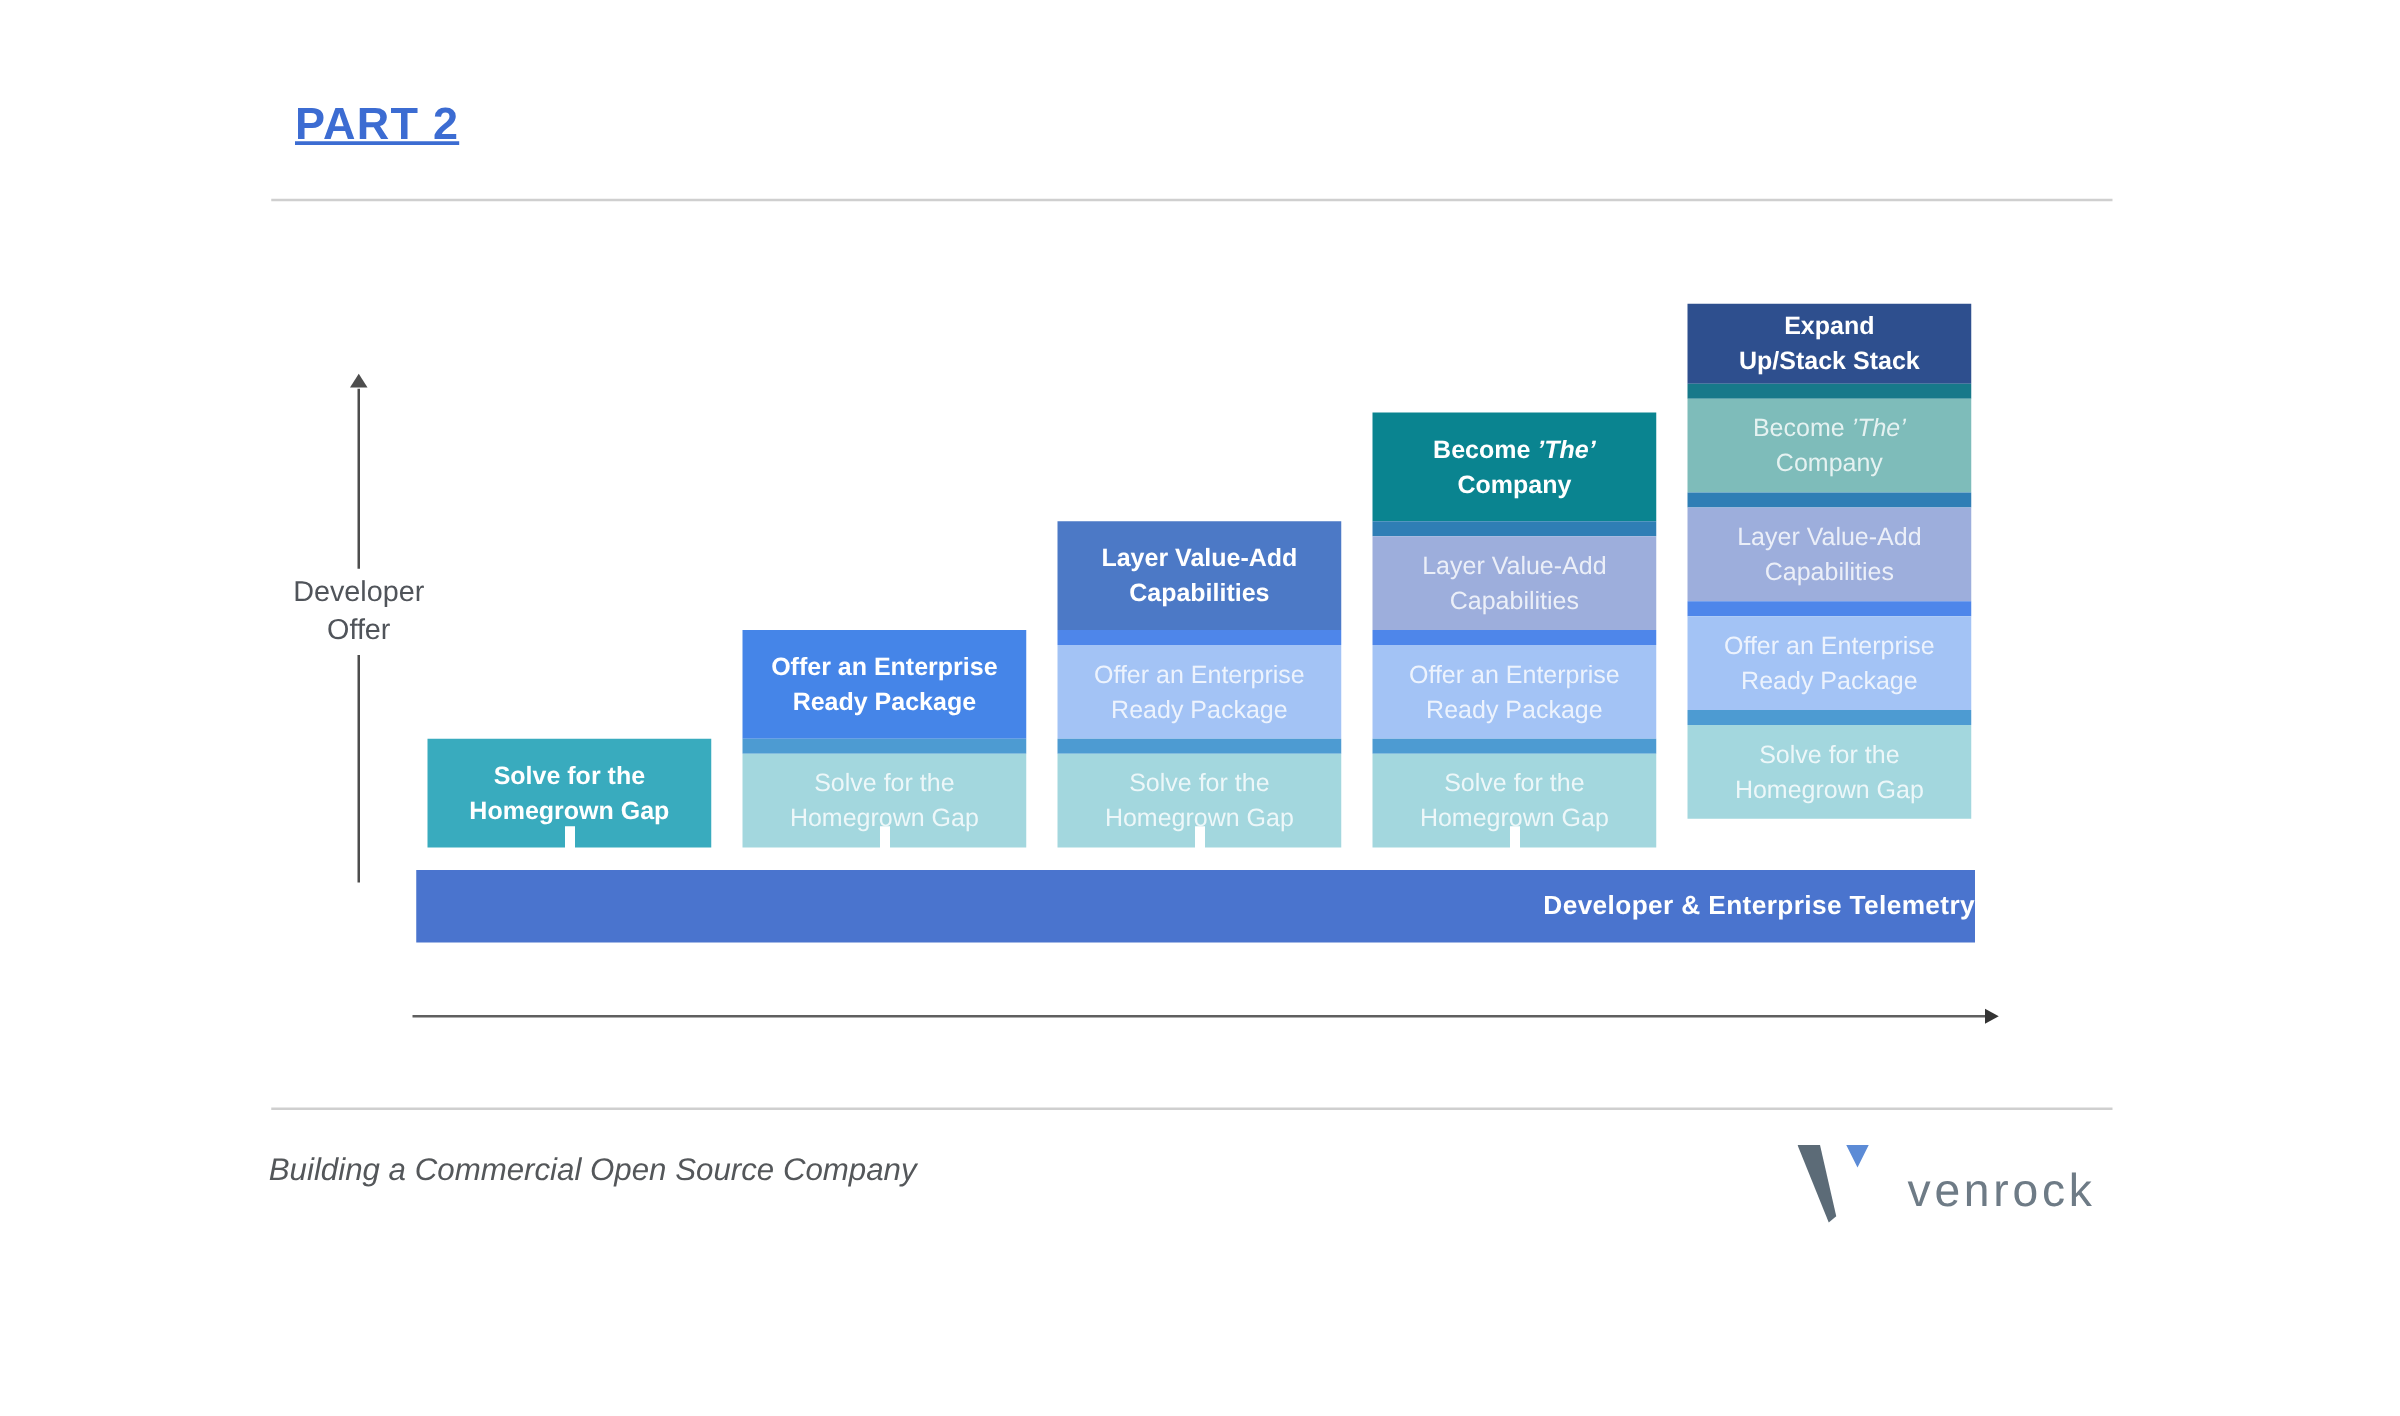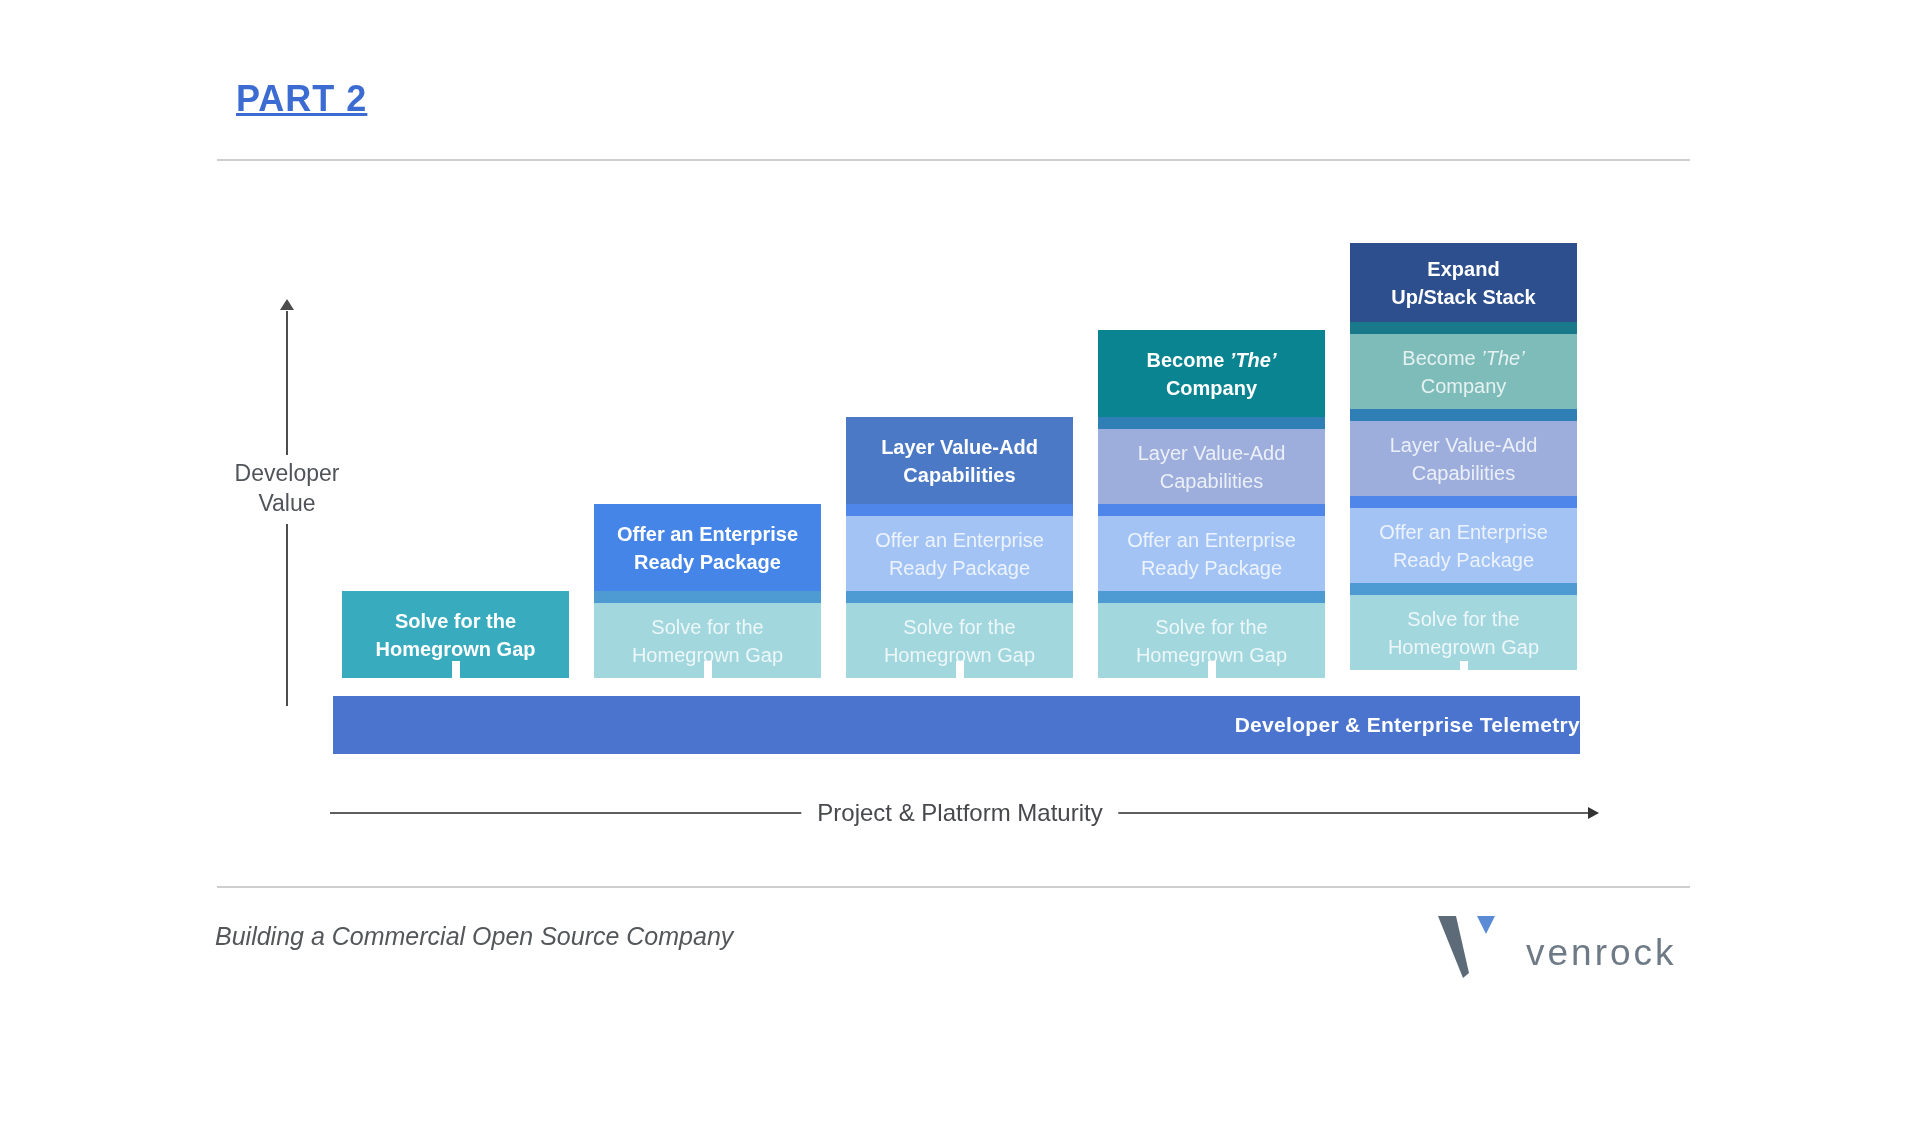--- a/index.html
+++ b/index.html
@@ -62,21 +62,21 @@
 
 <div class="stage">
 
   <h1 class="title" style="color: rgb(60, 108, 210);">PART 2</h1>
   <div class="divider divider-top" style="background: rgb(207, 207, 207);"></div>
 
   <div class="yaxis-arrowhead"></div>
   <div class="yaxis-seg seg1"></div>
   <div class="yaxis-label">
     <div>Developer</div>
-    <div>Value</div>
+    <div>Offer</div>
   </div>
   <div class="yaxis-seg seg2"></div>
 
   <div id="columns">
       <div class="column" style="left: 342px; top: 591px; width: 227px; height: 87px;">
         <div class="block" style="height: 87px; background: rgb(57, 171, 190);">
           <div>
             <div><span>Solve for the</span></div>
             <div><span>Homegrown Gap</span></div>
           </div>
@@ -142,21 +142,21 @@
         </div>
         <div class="strip" style="height: 12px; background: rgb(77, 155, 210);"></div>
         <div class="block faded" style="height: 75px; background: rgb(163, 215, 222);">
           <div>
             <div><span>Solve for the</span></div>
             <div><span>Homegrown Gap</span></div>
           </div>
         </div>
       </div>
       <div class="column" style="left: 1350px; top: 243px; width: 227px; height: 435px;">
-        <div class="block" style="height: 79px; background: rgb(46, 79, 142);">
+        <div class="block" style="height: 64px; background: rgb(46, 79, 142);">
           <div>
             <div><span>Expand</span></div>
             <div><span>Up/Stack Stack</span></div>
           </div>
         </div>
         <div class="strip" style="height: 12px; background: rgb(23, 121, 138);"></div>
         <div class="block faded" style="height: 75px; background: rgb(126, 188, 186);">
           <div>
             <div><span>Become </span><span style="font-style: italic;">’The’</span></div>
             <div><span>Company</span></div>
@@ -197,21 +197,20 @@
       <div class="arrow-stem" style="left: 1460px; top: 661px; height: 41px;"></div>
       <div class="arrow-head" style="left: 1451px; top: 701px;"></div>
     </div>
 
   <div class="bar" style="background: rgb(74, 116, 206); justify-content: flex-end;">
     <span>Developer &amp; Enterprise Telemetry</span>
   </div>
 
   <div class="xaxis-line"></div>
   <div class="xaxis-arrowhead"></div>
-  <div class="xaxis-label">Project &amp; Platform Maturity</div>
 
   <div class="divider divider-bottom" style="background: rgb(207, 207, 207);"></div>
 
   <div class="caption">Building a Commercial Open Source Company</div>
   <div class="logo">
     <svg width="60" height="64" viewBox="0 0 60 64">
       <polygon points="0,0 18,0 31,57 25,62" fill="#5C6B77"></polygon>
       <polygon points="39,0 57,0 48,18" fill="#5C8BD6"></polygon>
     </svg>
     <span class="logo-text">venrock</span>

